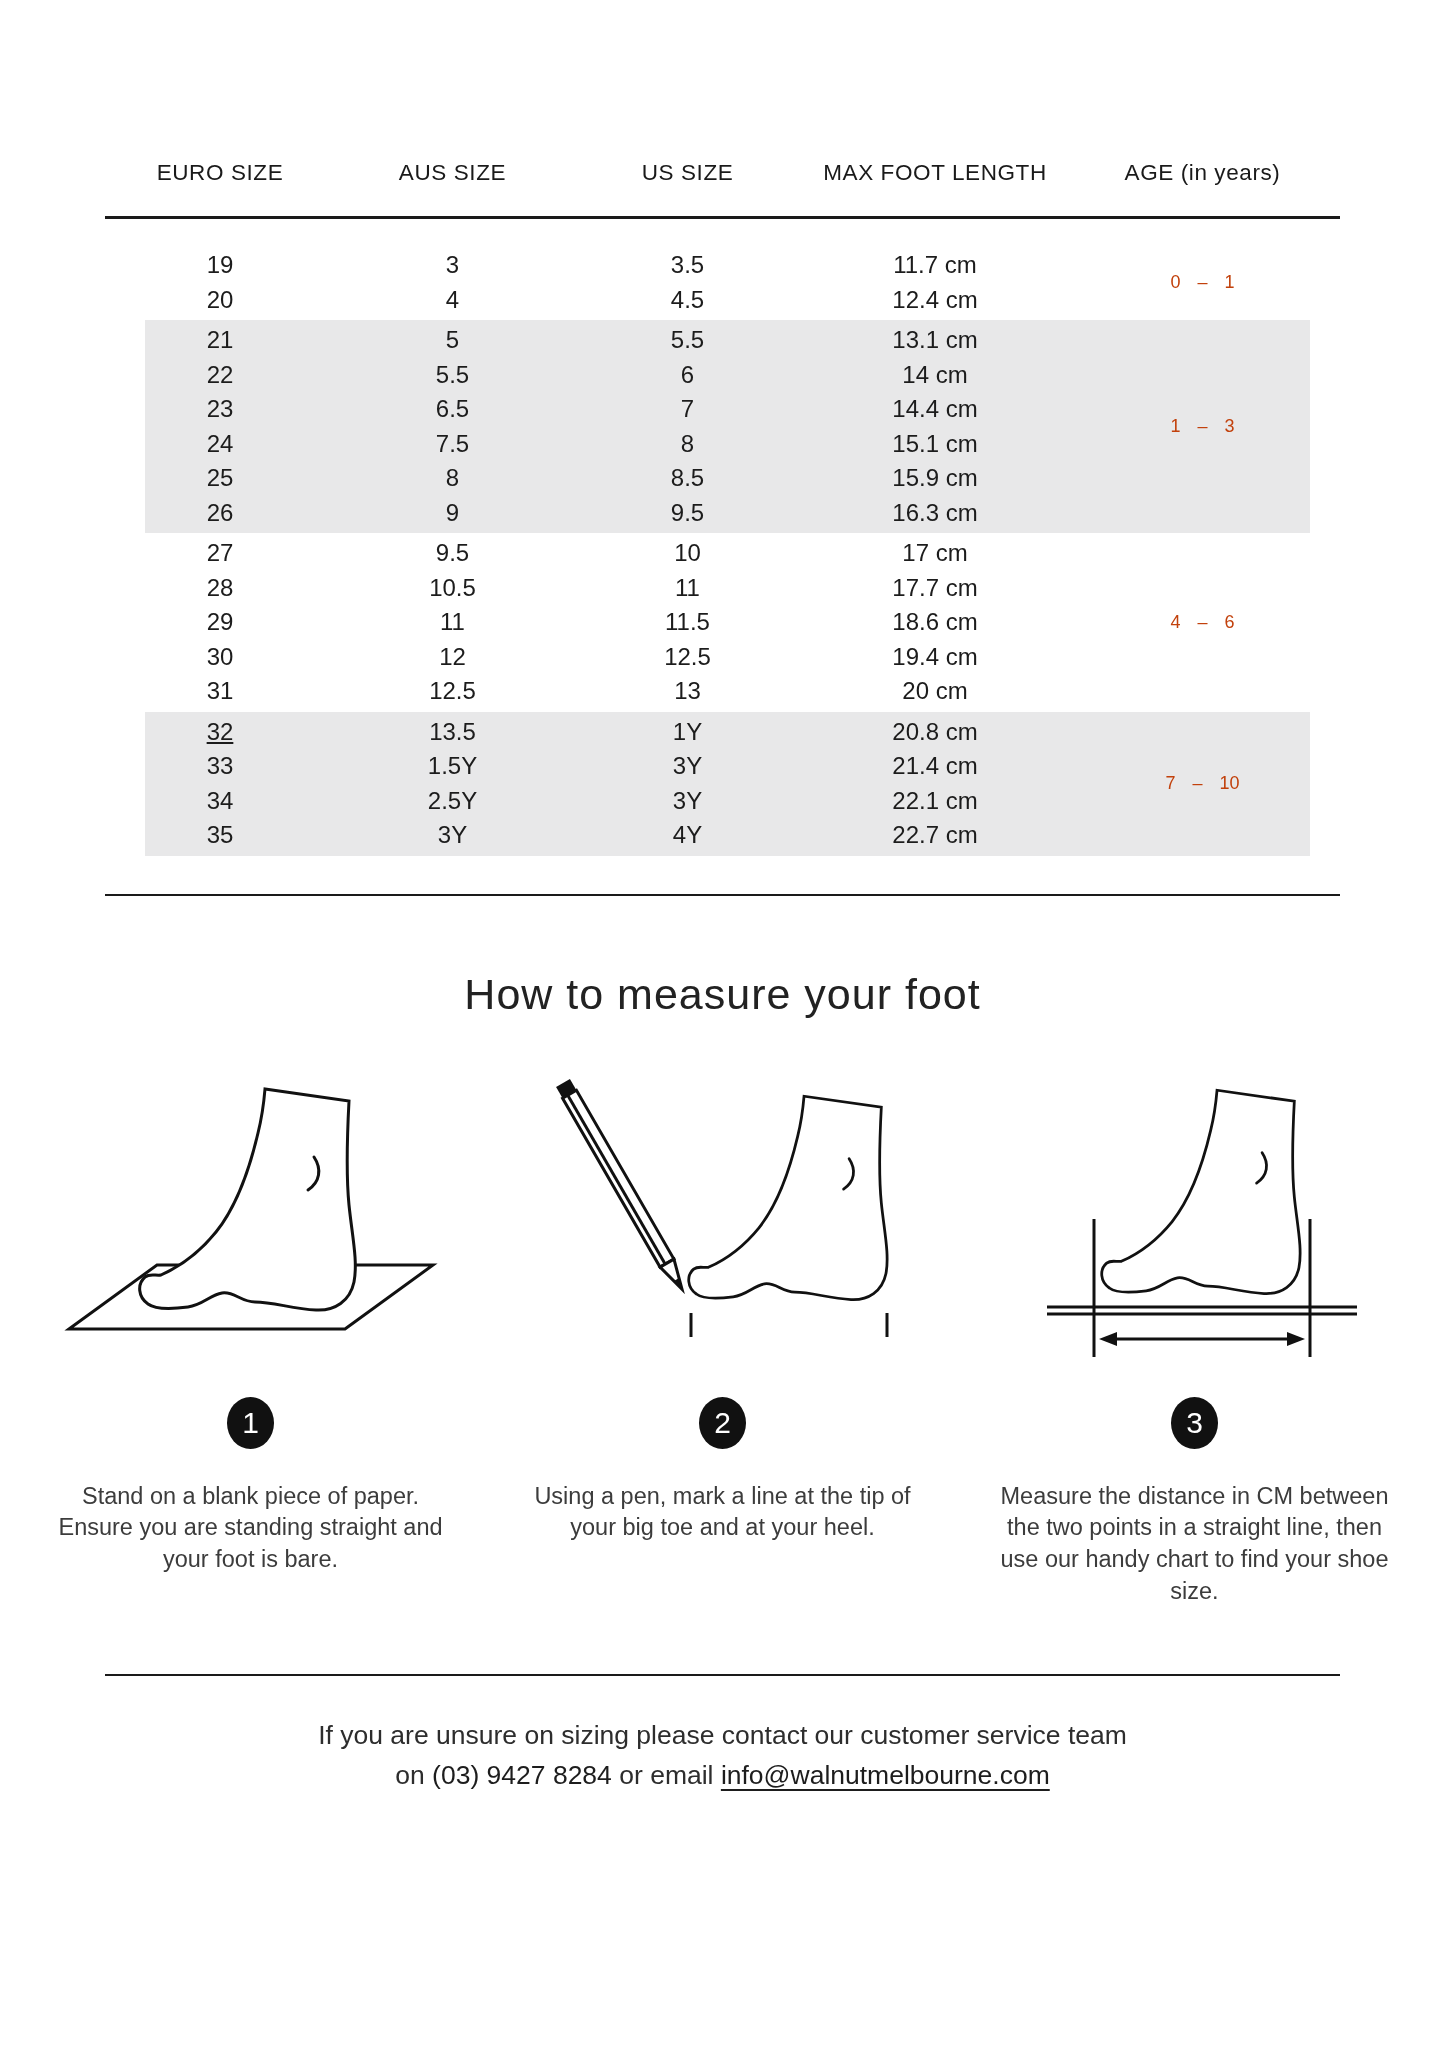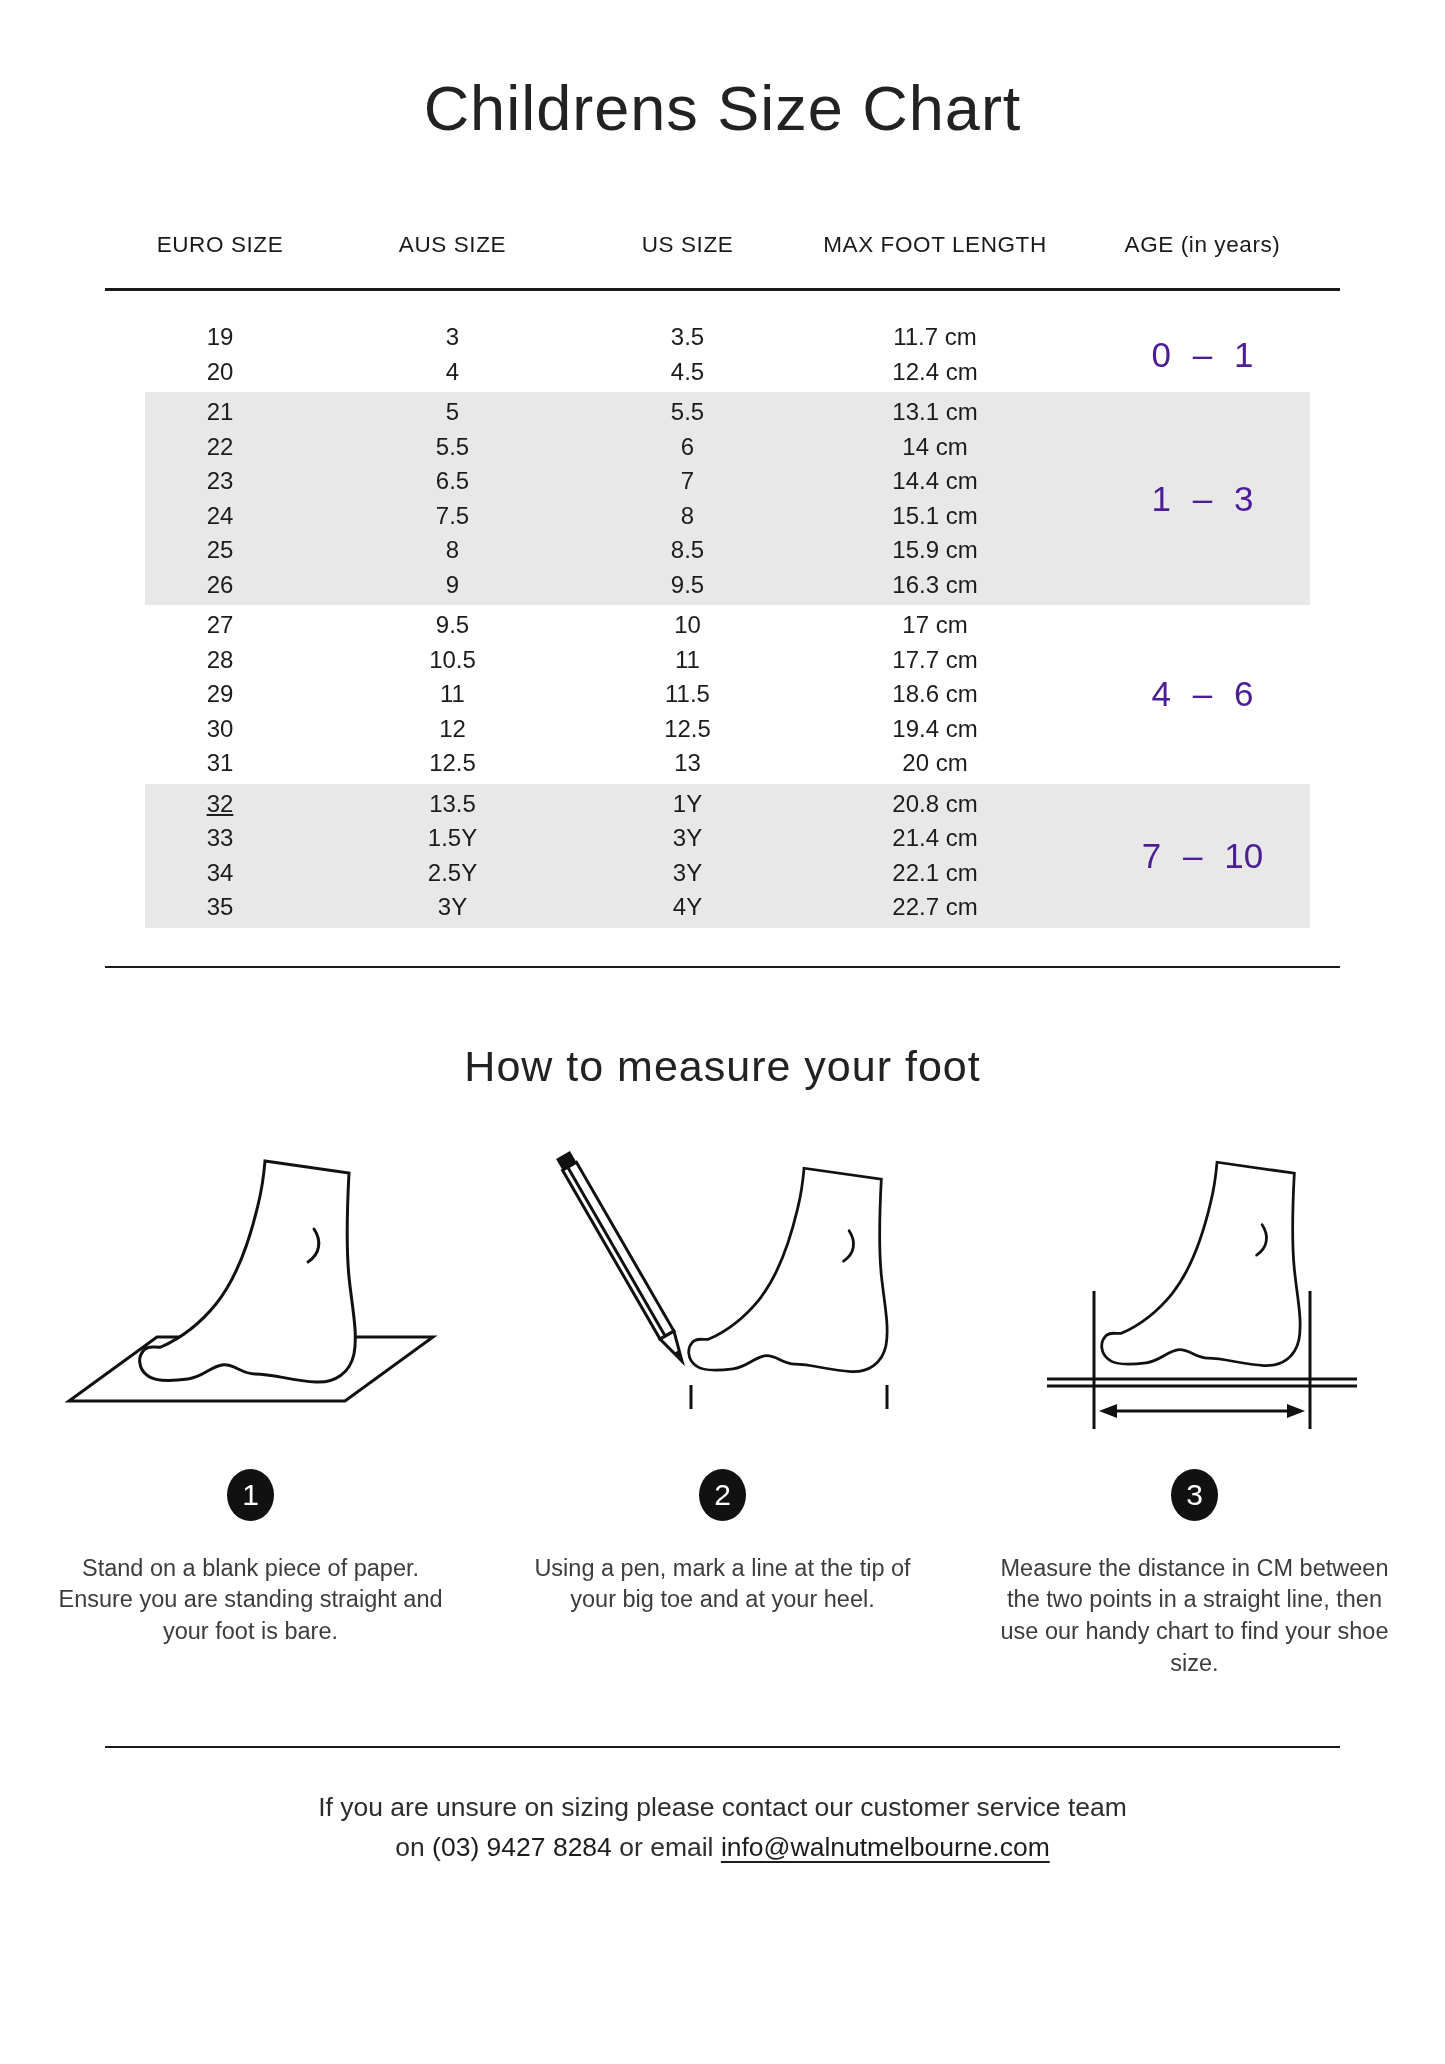--- a/index.html
+++ b/index.html
@@ -57,22 +57,22 @@
     padding: 3px 0;
   }
   .cell {
     font-size: 24px;
     line-height: 34.5px;
     text-align: center;
     color: #1c1c1c;
   }
   .age-cell {
     display: flex; align-items: center; justify-content: center;
-    font-size: 35px;
-    color: #4c1d95;
+    font-size: 18px;
+    color: #c2410c;
     word-spacing: 12px;
   }
   .chart-bottomline { border-top: 2px solid #1a1a1a; margin-top: 38px; }
 
   
   .howto-heading {
     margin-top: 74px;
     text-align: center;
     font-size: 43px;
     font-weight: 300;
@@ -146,21 +146,20 @@
         C 107,216 100,226 85,228
         C 70,230 53,231 45,225
         C 35,218 34,205 42,198
         C 47,194 53,197 58,196 Z"></path>
       <path class="ln" stroke-linecap="round" d="M 211,78 C 219,90 217,103 205,111"></path>
     </g>
   </defs>
 </svg>
 
 <header class="page-header">
-  <div class="page-title">Childrens Size Chart</div>
 </header>
 
 <section class="chart">
   <div class="chart-header">
     <div>EURO SIZE</div>
     <div>AUS SIZE</div>
     <div>US SIZE</div>
     <div>MAX FOOT LENGTH</div>
     <div>AGE (in years)</div>
   </div>

